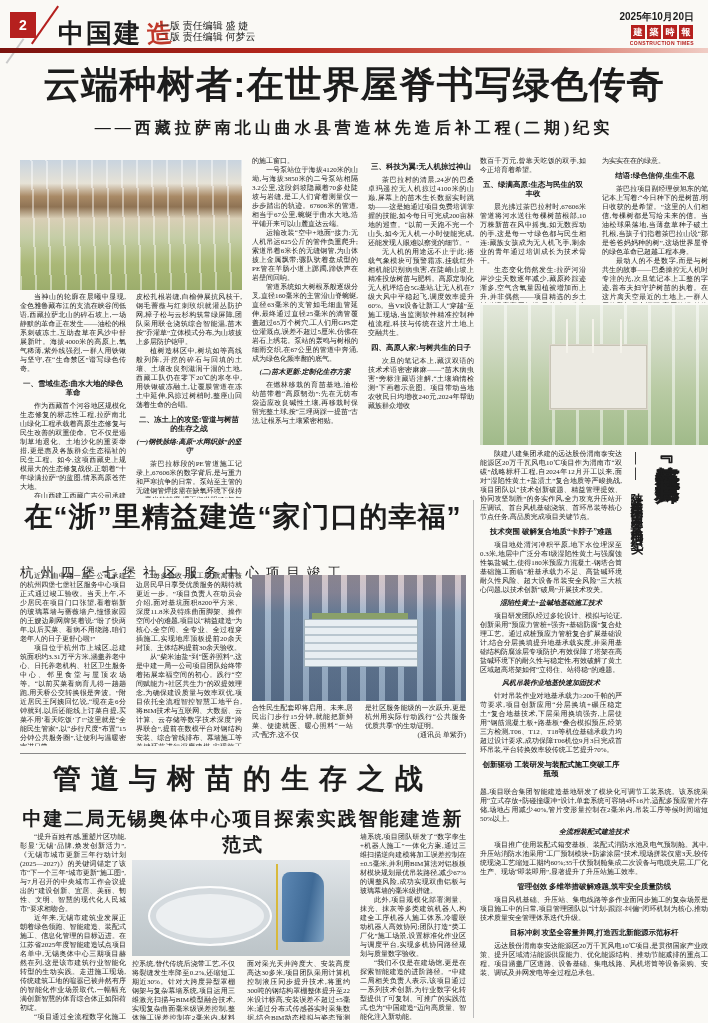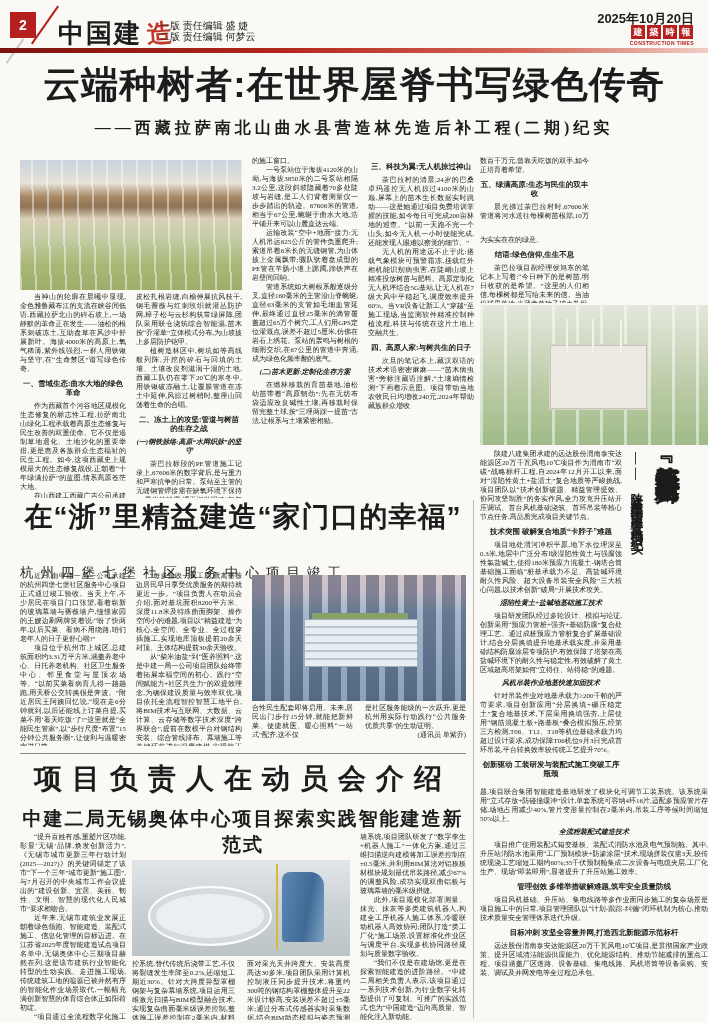--- a/index.html
+++ b/index.html
@@ -11,21 +11,21 @@
            display:flex;align-items:center;justify-content:center;}
   .slash{position:absolute;background:#b5201e;width:2px;height:46px;transform:rotate(35deg);}
   #slash1{left:44px;top:2px;}
   #slash2{left:14px;top:36px;background:#c9c9c9;height:30px;}
   #masthead{position:absolute;left:58px;top:16px;display:flex;align-items:center;gap:4px;}
   #masthead .big{font-family:"Liberation Sans",sans-serif;font-weight:700;font-size:26px;letter-spacing:2px;}
   #masthead .seal{color:#c0392b;font-size:25px;font-weight:bold;transform:rotate(-4deg);
                   border:1px solid rgba(192,57,43,.0);}
   #editors{position:absolute;left:160px;top:20px;font-size:10px;line-height:11px;color:#222;
            font-family:"Liberation Sans",sans-serif;}
-  #hdate{position:absolute;right:14px;top:10px;font-size:13px;font-weight:bold;
+  #hdate{position:absolute;right:14px;top:10px;font-size:10px;font-weight:bold;
          font-family:"Liberation Sans",sans-serif;}
   #hlogo{position:absolute;right:14px;top:25px;text-align:center;}
   #hlogo .row{display:flex;gap:2px;justify-content:center;}
   #hlogo .sq{width:14px;height:14px;background:#b5201e;color:#fff;font-size:9px;font-weight:bold;
              display:flex;align-items:center;justify-content:center;}
   #hlogo .cap{font-size:5px;color:#b5201e;font-family:"Liberation Sans",sans-serif;
               letter-spacing:.4px;margin-top:1px;font-weight:bold;}
   #redrule{position:absolute;left:0;top:48px;width:708px;height:5px;
            background:linear-gradient(90deg,#7a130e,#b5271c 40%,#d4695a 75%,#f0cdc5);}
   
@@ -42,21 +42,21 @@
   .blk.hi{font-weight:bold;font-style:italic;text-align:center;text-indent:0;margin:4px 0;}
   .blk.cr{text-align:right;text-indent:0;}
   
   #lead-cols{position:absolute;left:20px;top:157px;width:455px;height:341px;display:flex;gap:10px;}
   #lead-cols .col{width:106px;}
   .pad-photo{padding-top:136px;}
   #lead-photo{position:absolute;left:20px;top:160px;width:222px;height:130px;
     background:
       repeating-linear-gradient(88deg,rgba(255,255,255,.45) 0 2px,rgba(0,0,0,0) 2px 15px),
       linear-gradient(180deg,#c9d4df 0%,#e6e2d6 18%,#a98a66 28%,#8f7354 36%,#d9cfb6 45%,#c4cda6 60%,#aab877 80%,#9cad6c 100%);}
-  #lead-cols-right{position:absolute;left:480px;top:157px;width:228px;height:146px;display:flex;gap:16px;flex-direction:column;}
+  #lead-cols-right{position:absolute;left:480px;top:157px;width:228px;height:146px;display:flex;gap:16px;}
   #lead-cols-right .col{width:109px;}
   
   #wind-photo{position:absolute;left:480px;top:305px;width:228px;height:140px;
     background:
       repeating-linear-gradient(90deg,rgba(255,255,255,.5) 0 3px,rgba(0,0,0,0) 3px 24px),
       linear-gradient(180deg,#e3e8db 0%,#cfd9c2 30%,#b9cba4 60%,#a0ba89 100%);}
   #wind-photo .plant{position:absolute;left:70px;top:40px;width:95px;height:62px;background:#eceae2;
       border:1px solid #c8c4b6;box-shadow:0 0 0 1px #d9d5c8;}
   #wind-photo .mast{position:absolute;width:2px;height:34px;background:#f4f2ea;top:14px;}
   #rt-narrow{position:absolute;left:480px;top:450px;width:142px;height:333px;}
@@ -222,21 +222,21 @@
   </div>
   <div id="mid-under-l" class="col">
       <div class="blk cont">合性民生配套即将启用。未来,居民出门步行15分钟,就能把新鲜菜、便捷就医、暖心照料“一站式”配齐,这不仅</div>
     </div>
   <div id="mid-under-r" class="col">
       <div class="blk cont">是社区服务能级的一次跃升,更是杭州用实际行动践行“公共服务优质共享”的生动证明。</div>
       <div class="blk cr">(通讯员 单紫乔)</div>
     </div>
   <div id="hrule"></div>
 
-  <div id="bot-headline">项目负责人在动员会介绍</div>
+  <div id="bot-headline">管道与树苗的生存之战</div>
   <div id="bot-subhead">中建二局无锡奥体中心项目探索实践智能建造新范式</div>
   <div id="bot-col1" class="col">
       <div class="blk p">“提升百姓有感,重塑片区功能,彰显‘无锡’品牌,焕发创新活力”,《无锡市城市更新三年行动计划(2025—2027)》的关键词锚定了该市“下一个三年”城市更新“施工图”,与7月召开的中央城市工作会议提出的“建设创新、宜居、美丽、韧性、文明、智慧的现代化人民城市”要求相吻合。</div>
       <div class="blk p">近年来,无锡市建筑业发展正朝着绿色领跑、智能建造、装配式施工、信息化管理的目标迈进。在江苏省2025年度智能建造试点项目名单中,无锡奥体中心三期项目赫然在列,这是该市建筑行业智能化转型的生动实践。走进施工现场,传统建筑工地的喧嚣已被井然有序的智能化作业场景取代,一幅幅充满创新智慧的体育综合体正如阳荷初绽。</div>
       <div class="blk p">“项目通过全流程数字化施工体系,实现了从‘人控’到‘智控’的转变。”中建二局项目负责人介绍,在混凝土施工中,团队采用联仓浇筑综合智能温</div>
     </div>
   <div id="bot-photo">
     <div class="oval"></div>
     <div class="crane"></div>
     <div class="tower"></div>

